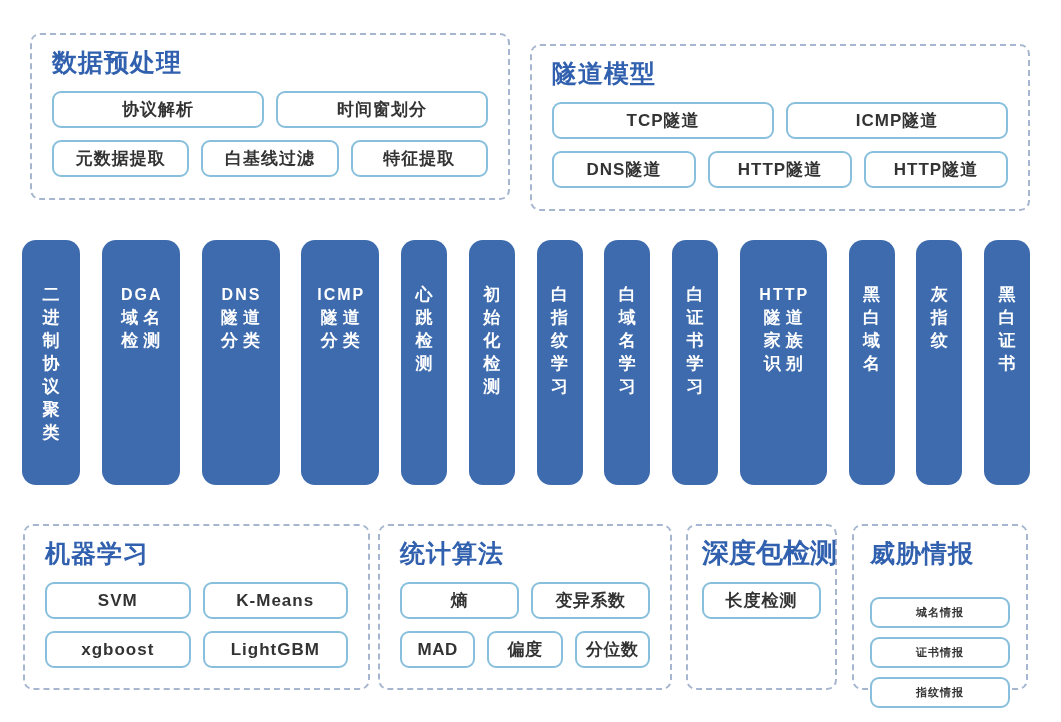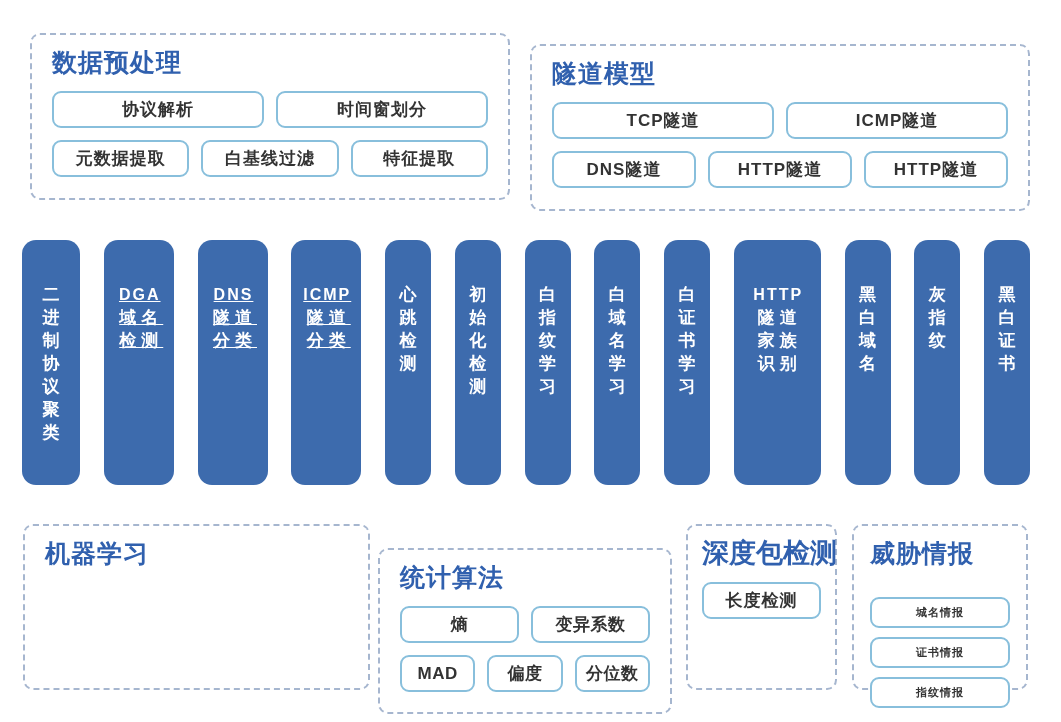--- a/index.html
+++ b/index.html
@@ -47,21 +47,21 @@
     border:2px solid var(--chip-border);
     border-radius:9px;
     background:#fff;
     font-size:17px;font-weight:bold;color:var(--chip-text);
     letter-spacing:1px;
     white-space:nowrap;
   }
   #panel-preprocess{left:30px;top:33px;width:480px;height:167px;}
   #panel-tunnel{left:530px;top:44px;width:500px;height:167px;}
   #panel-ml{left:23px;top:524px;width:347px;height:166px;}
-  #panel-stats{left:378px;top:548px;width:294px;height:166px;}
+  #panel-stats{left:378px;top:524px;width:294px;height:166px;}
   #panel-dpi{left:686px;top:524px;width:151px;height:166px;padding-left:14px;padding-right:14px;}
   #panel-ti{left:852px;top:524px;width:176px;height:166px;padding-left:16px;padding-right:16px;gap:20px;}
   #panel-dpi .panel-title{font-size:27px;letter-spacing:0;}
   #panel-dpi .chips{gap:16px;}
   #panel-ti .panel-title{margin-bottom:8px;}
   #panel-ti .chips{gap:9px;}
   #panel-ti .chip{height:31px;font-size:11px;}
   #panel-stats .chip{letter-spacing:0.5px;}
   
   #bars-row{
@@ -72,21 +72,21 @@
   }
   .bar{
     background:var(--bar-blue);
     border-radius:14px;
     color:#fff;
     display:flex;flex-direction:column;align-items:center;
     padding-top:43px;
   }
   .bar--s{width:46px;}
   .bar--sm{width:58px;}
-  .bar--m{width:70px;text-decoration:underline;}
+  .bar--m{width:78px;}
   .bar--l{width:87px;}
   .bar-line{
     font-size:17px;
     line-height:23px;
     font-weight:bold;
     text-align:center;
     white-space:nowrap;
   }
   .bar-line.cjk{letter-spacing:5px;margin-right:-5px;}
   .bar-line.lat{letter-spacing:2px;margin-right:-2px;font-size:16px;}
@@ -205,20 +205,30 @@
       <div class="bar bar--s" title="黑白证书">
         <div class="bar-line cjk">黑</div>
         <div class="bar-line cjk">白</div>
         <div class="bar-line cjk">证</div>
         <div class="bar-line cjk">书</div>
       </div>
     </div>
 
   <section class="panel" id="panel-ml">
     <h2 class="panel-title">机器学习</h2>
+    <div class="chips">
+        <div class="chip-row">
+          <div class="chip">SVM</div>
+          <div class="chip">K-Means</div>
+        </div>
+        <div class="chip-row">
+          <div class="chip">xgboost</div>
+          <div class="chip">LightGBM</div>
+        </div>
+      </div>
   </section>
 
   <section class="panel" id="panel-stats">
     <h2 class="panel-title">统计算法</h2>
     <div class="chips">
         <div class="chip-row">
           <div class="chip">熵</div>
           <div class="chip">变异系数</div>
         </div>
         <div class="chip-row">

